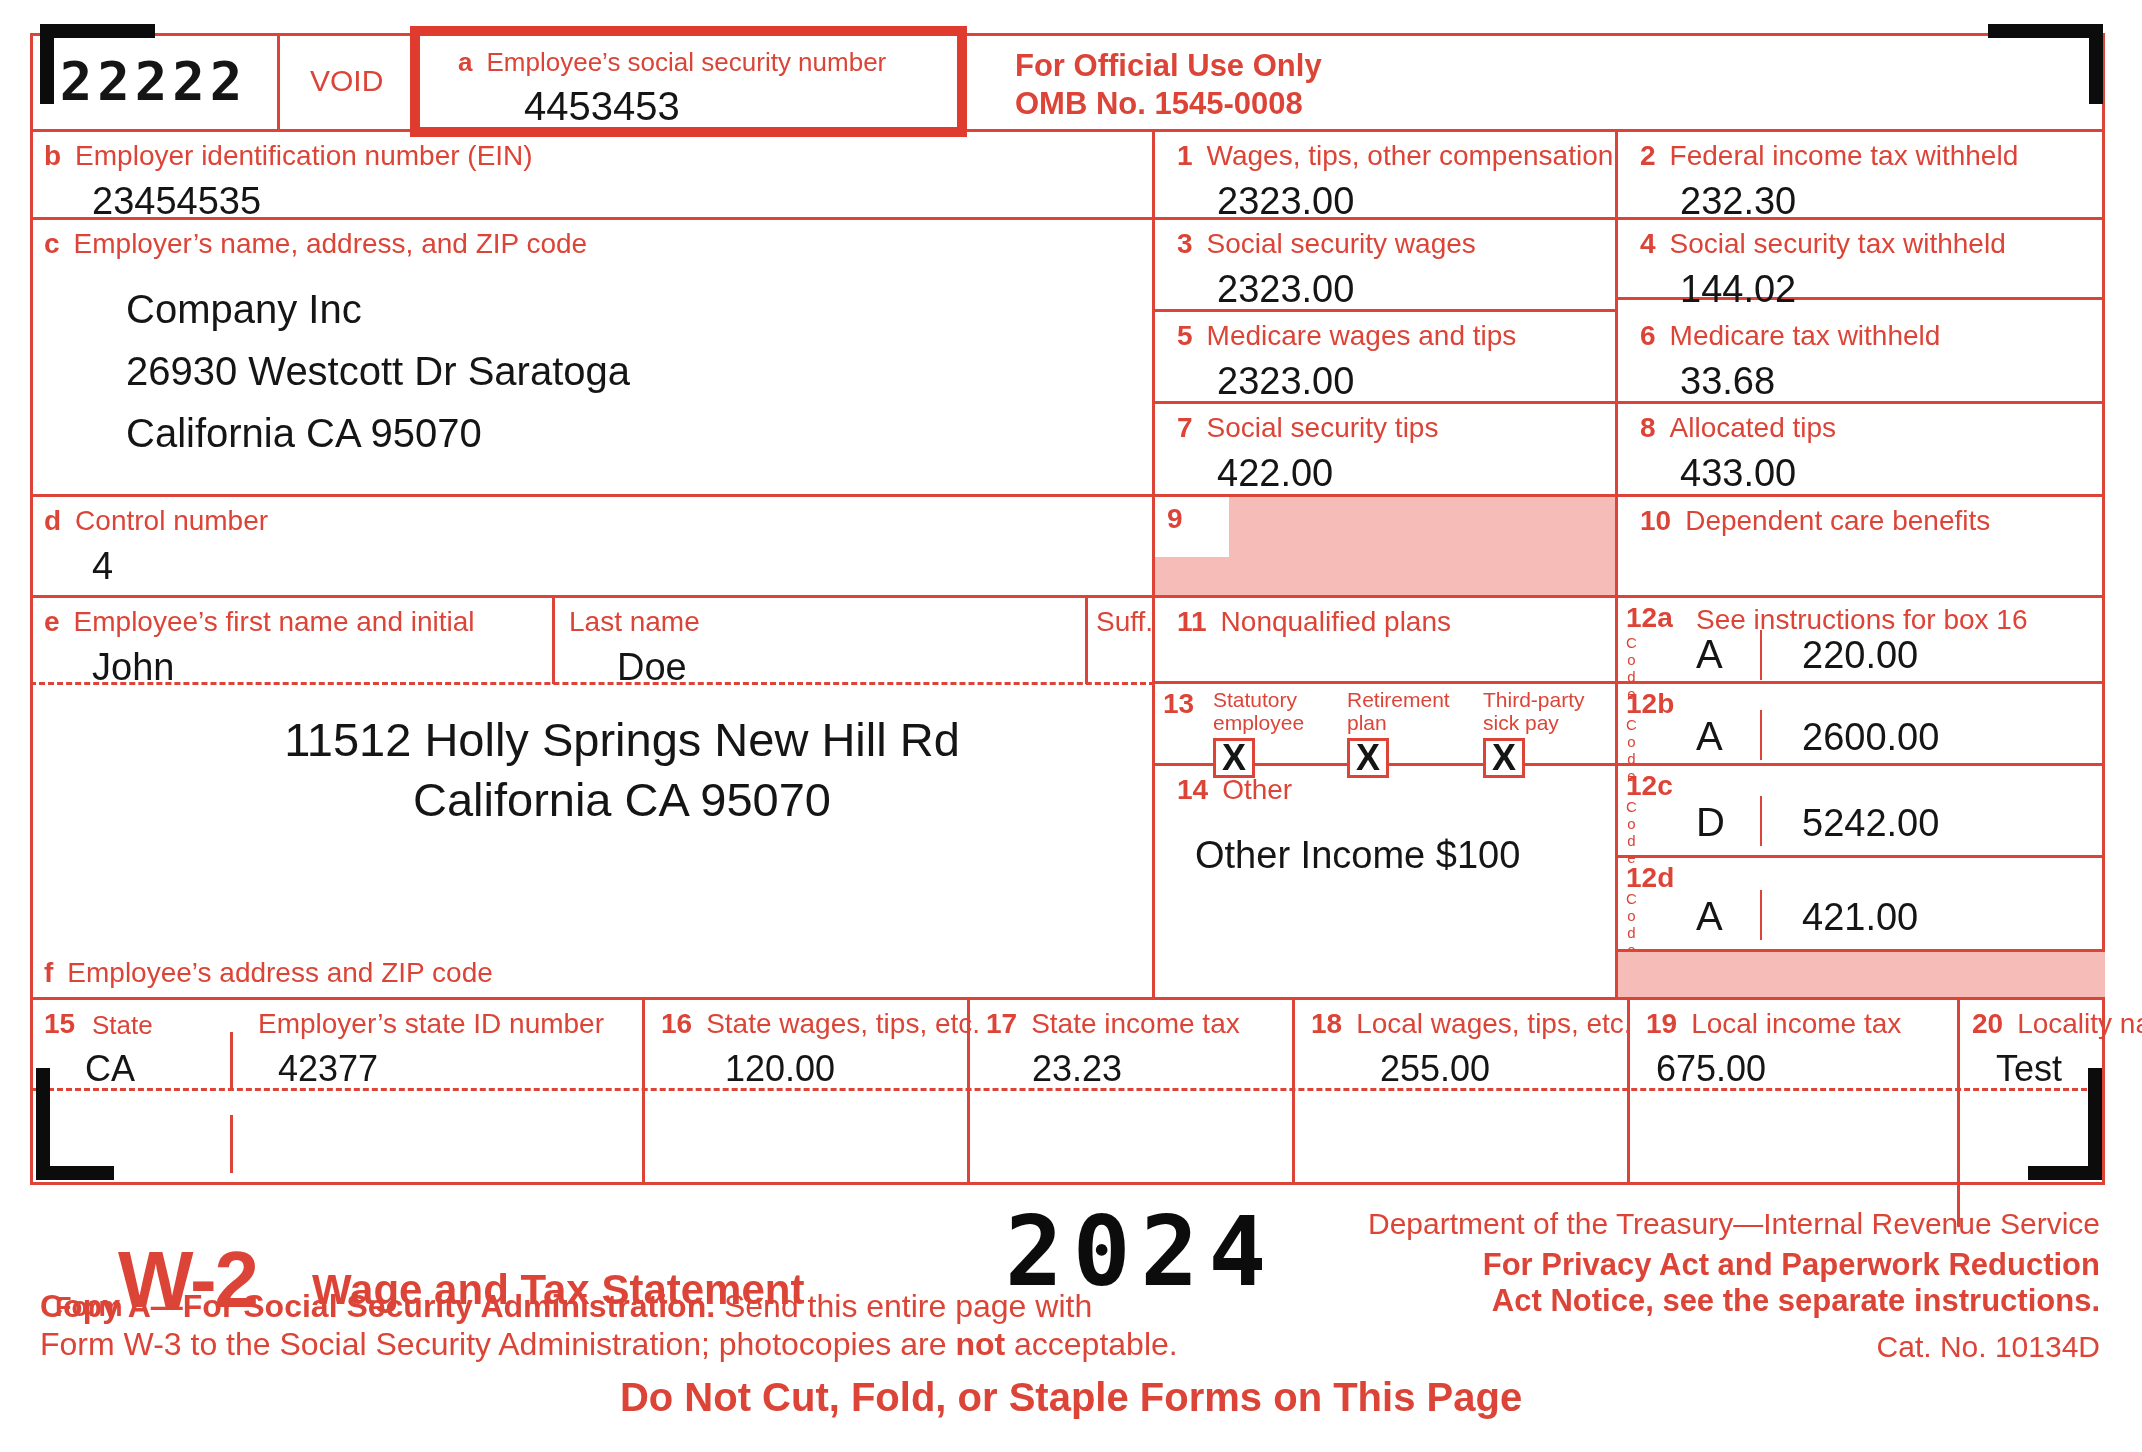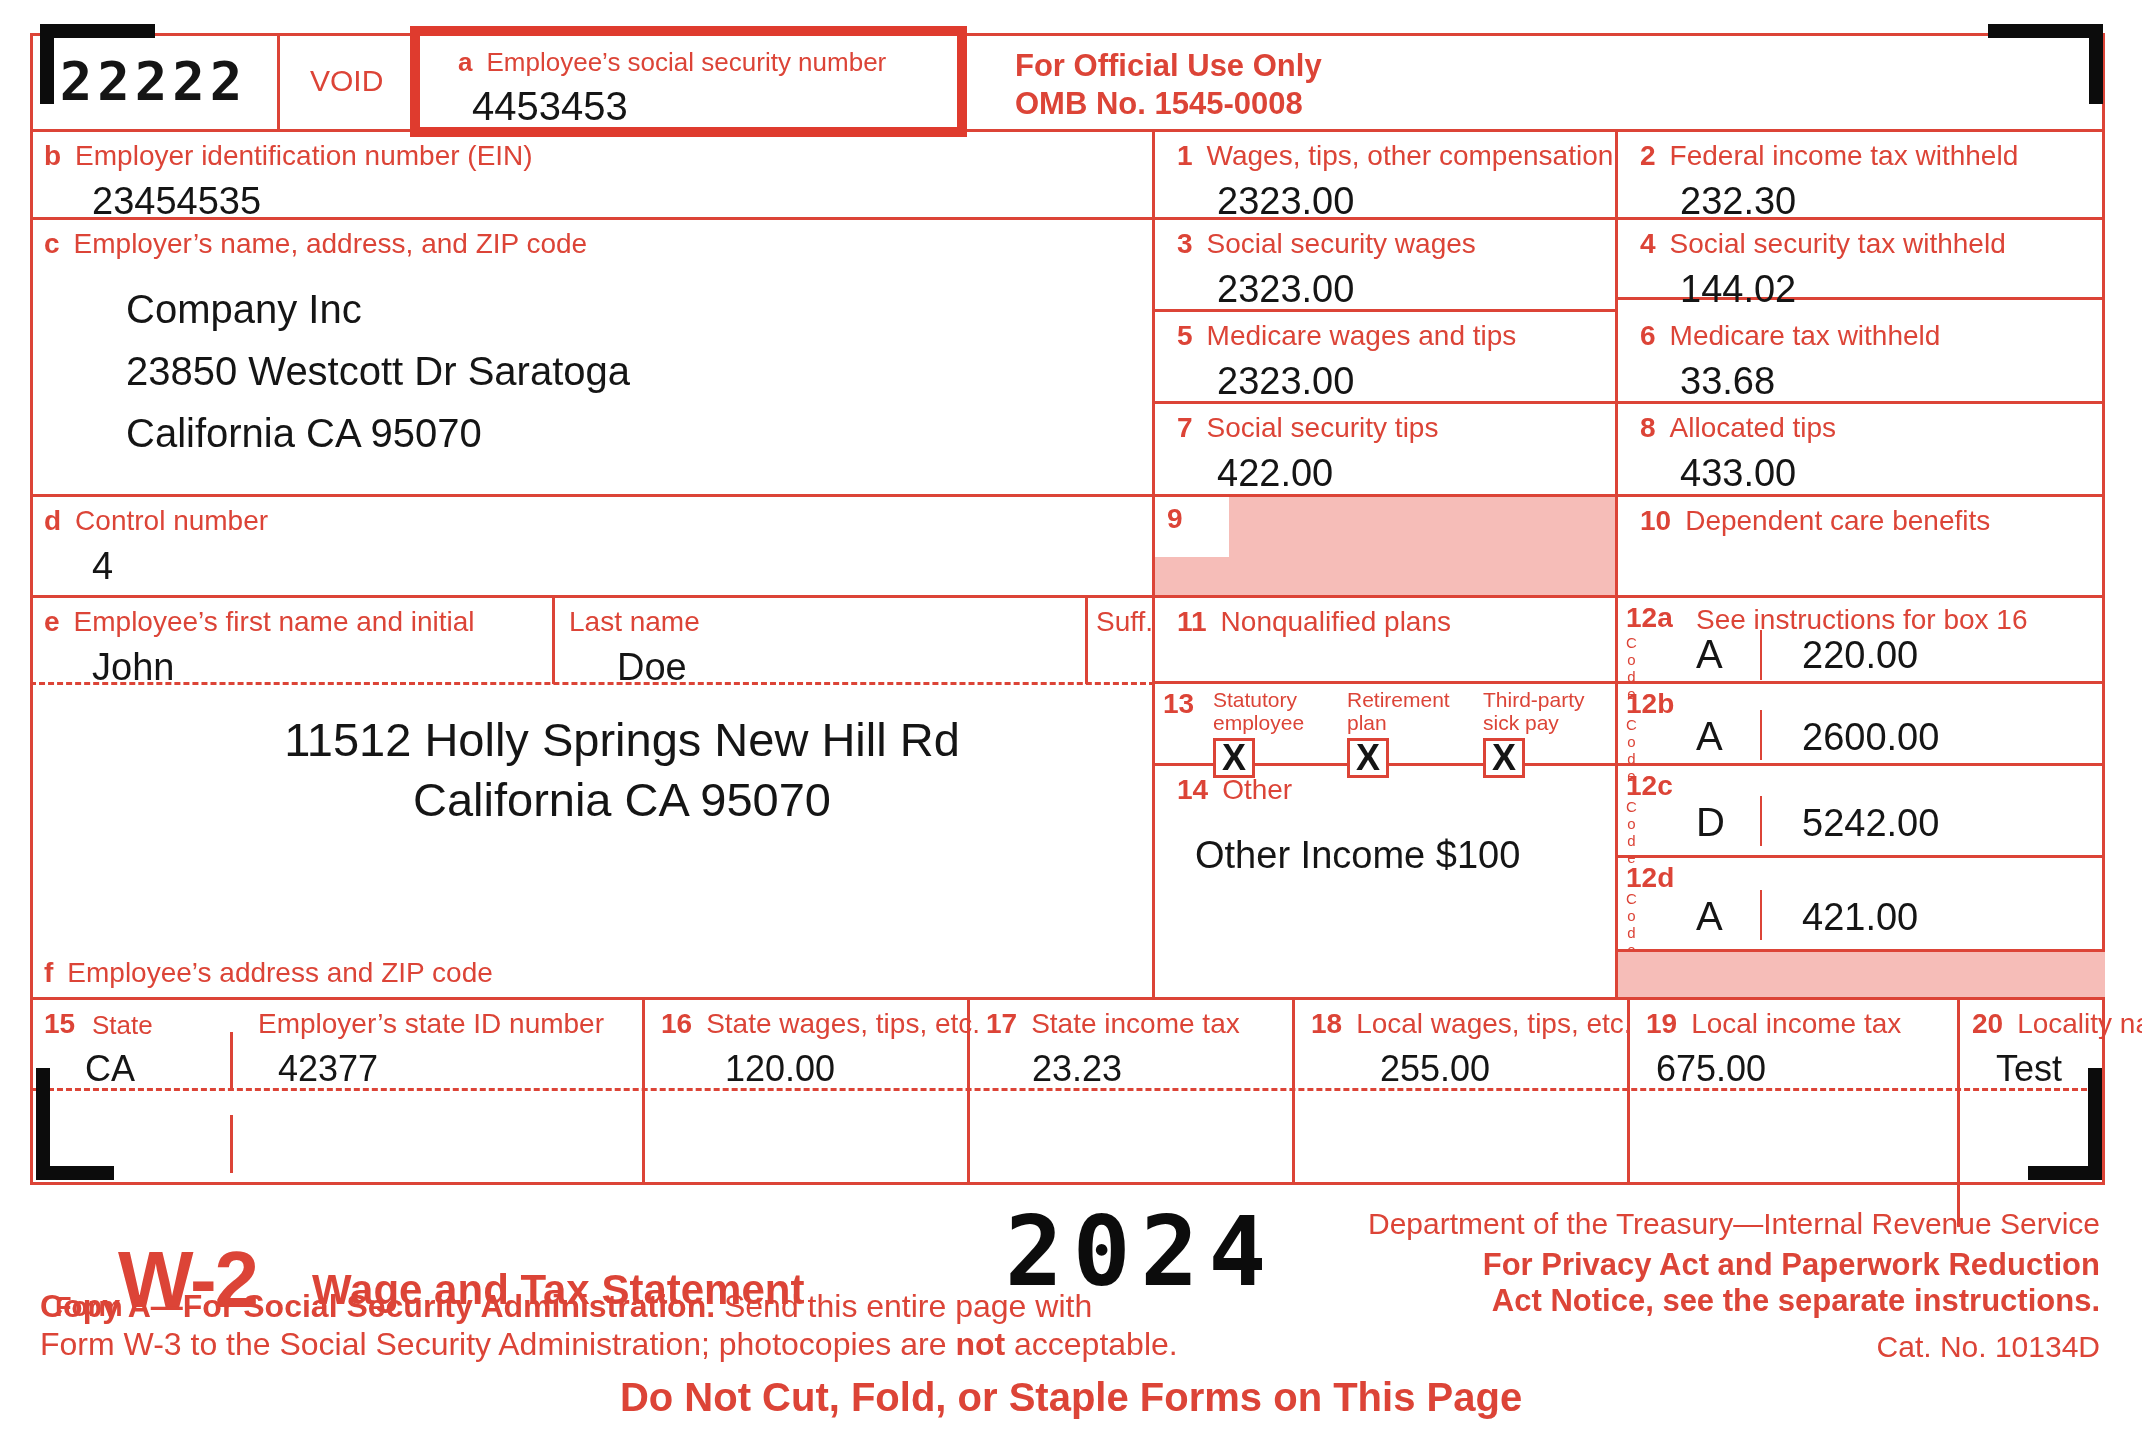--- a/index.html
+++ b/index.html
@@ -26,21 +26,21 @@
   .addr-lines2{font-size:47px;margin:26px 0 18px 62px;line-height:60px;white-space:nowrap;text-align:center;}
 
   
   .c22222{display:flex;align-items:center;justify-content:center;
     font-family:"DejaVu Sans Mono",monospace;font-weight:700;font-size:54px;letter-spacing:5px;}
   .cvoid{display:flex;align-items:center;gap:28px;padding-left:30px;}
   .void-word{color:var(--red);font-size:30px;}
   .void-box{width:34px;height:40px;border:3px solid var(--red);background:#fff;}
   .boxa{position:absolute;left:410px;top:26px;width:557px;height:111px;border:10px solid var(--red-deep);background:#fff;z-index:3;}
   .boxa .lab{font-size:26px;padding:10px 0 0 38px;}
-  .boxa .val{font-size:40px;margin:6px 0 0 52px;}
+  .boxa .val{font-size:40px;margin:6px 0 0 104px;}
   .omb{color:var(--red);font-weight:700;font-size:31px;line-height:38px;padding:14px 0 0 48px;white-space:nowrap;}
 
   
   .pinkbg{background:var(--pink);}
   .nine-square{position:absolute;left:0;top:0;width:74px;height:60px;background:#fff;}
   .nine-square .lab{padding:6px 0 0 12px;}
 
   
   .b12num{position:absolute;left:8px;top:4px;color:var(--red);font-weight:700;font-size:28px;}
   .b12lab{position:absolute;left:78px;top:6px;color:var(--red);font-size:28px;white-space:nowrap;}
@@ -126,21 +126,21 @@
 </div>
 <div class="cell bb" style="left:1618px;top:132px;width:487px;height:88px">
   <div class="lab"><span class="n">2</span><span>Federal income tax withheld</span></div>
   <div class="val">232.30</div>
 </div>
 
 <div class="cell br bb" style="left:30px;top:220px;width:1125px;height:277px">
   <div class="lab tight"><span class="n">c</span><span>Employer’s name, address, and ZIP code</span></div>
   <div class="addr-lines">
     <div>Company Inc</div>
-    <div>23850 Westcott Dr Saratoga</div>
+    <div>26930 Westcott Dr Saratoga</div>
     <div>California CA 95070</div>
   </div>
 </div>
 <div class="cell br bb" style="left:1155px;top:220px;width:463px;height:92px">
   <div class="lab"><span class="n">3</span><span>Social security wages</span></div>
   <div class="val">2323.00</div>
 </div>
 <div class="cell bb" style="left:1618px;top:220px;width:487px;height:80px">
   <div class="lab"><span class="n">4</span><span>Social security tax withheld</span></div>
   <div class="val">144.02</div>

